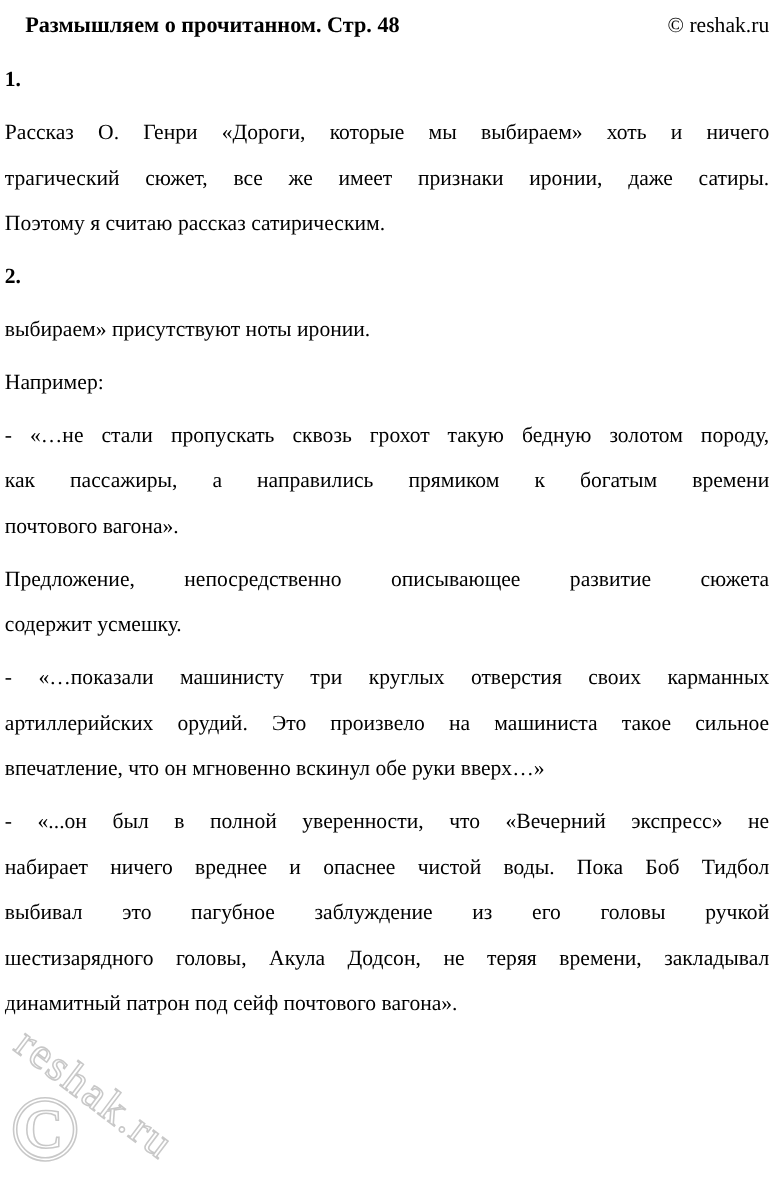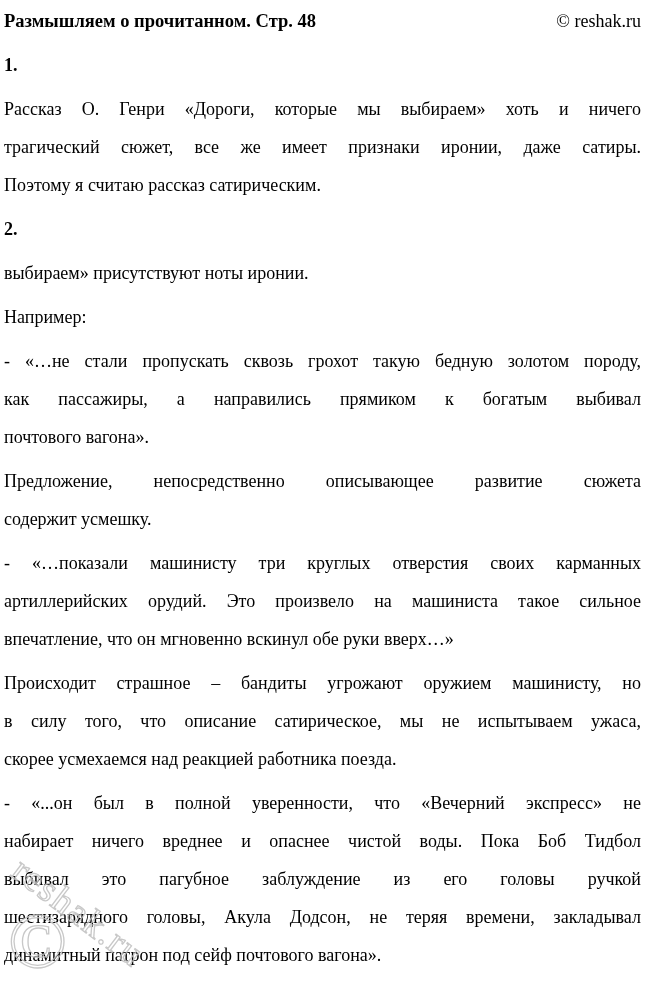--- a/index.html
+++ b/index.html
@@ -22,20 +22,21 @@
   .doc-header {
     display: flex;
     justify-content: space-between;
     align-items: baseline;
     line-height: 38px;
     margin-bottom: 6px;
   }
   .doc-title {
     font-weight: bold;
     font-size: 18.5px;
+    margin-left: 17px;
   }
   .doc-copy {
     font-size: 18px;
   }
   .block {
     margin: 0 0 6px 0;
     font-size: 18px;
   }
   .block .line {
     line-height: 38px;
@@ -110,40 +111,35 @@
   <div class="block">
       <div class="line">выбираем» присутствуют ноты иронии.</div>
     </div>
 
   <div class="block">
       <div class="line">Например:</div>
     </div>
 
   <div class="block">
       <div class="line jfull">- «…не стали пропускать сквозь грохот такую бедную золотом породу,</div>
-      <div class="line jfull">как пассажиры, а направились прямиком к богатым выбивал</div>
+      <div class="line jfull">как пассажиры, а направились прямиком к богатым времени</div>
       <div class="line">почтового вагона».</div>
     </div>
 
   <div class="block italic">
       <div class="line jfull">Предложение, непосредственно описывающее развитие сюжета</div>
       <div class="line">содержит усмешку.</div>
     </div>
 
   <div class="block">
       <div class="line jfull">- «…показали машинисту три круглых отверстия своих карманных</div>
       <div class="line jfull">артиллерийских орудий. Это произвело на машиниста такое сильное</div>
       <div class="line">впечатление, что он мгновенно вскинул обе руки вверх…»</div>
     </div>
 
-  <div class="block italic">
-      <div class="line jfull">Происходит страшное – бандиты угрожают оружием машинисту, но</div>
-      <div class="line jfull">в силу того, что описание сатирическое, мы не испытываем ужаса,</div>
-      <div class="line">скорее усмехаемся над реакцией работника поезда.</div>
-    </div>
 
   <div class="block">
       <div class="line jfull">- «...он был в полной уверенности, что «Вечерний экспресс» не</div>
       <div class="line jfull">набирает ничего вреднее и опаснее чистой воды. Пока Боб Тидбол</div>
       <div class="line jfull">выбивал это пагубное заблуждение из его головы ручкой</div>
       <div class="line jfull">шестизарядного головы, Акула Додсон, не теряя времени, закладывал</div>
       <div class="line">динамитный патрон под сейф почтового вагона».</div>
     </div>
 
 </div>

